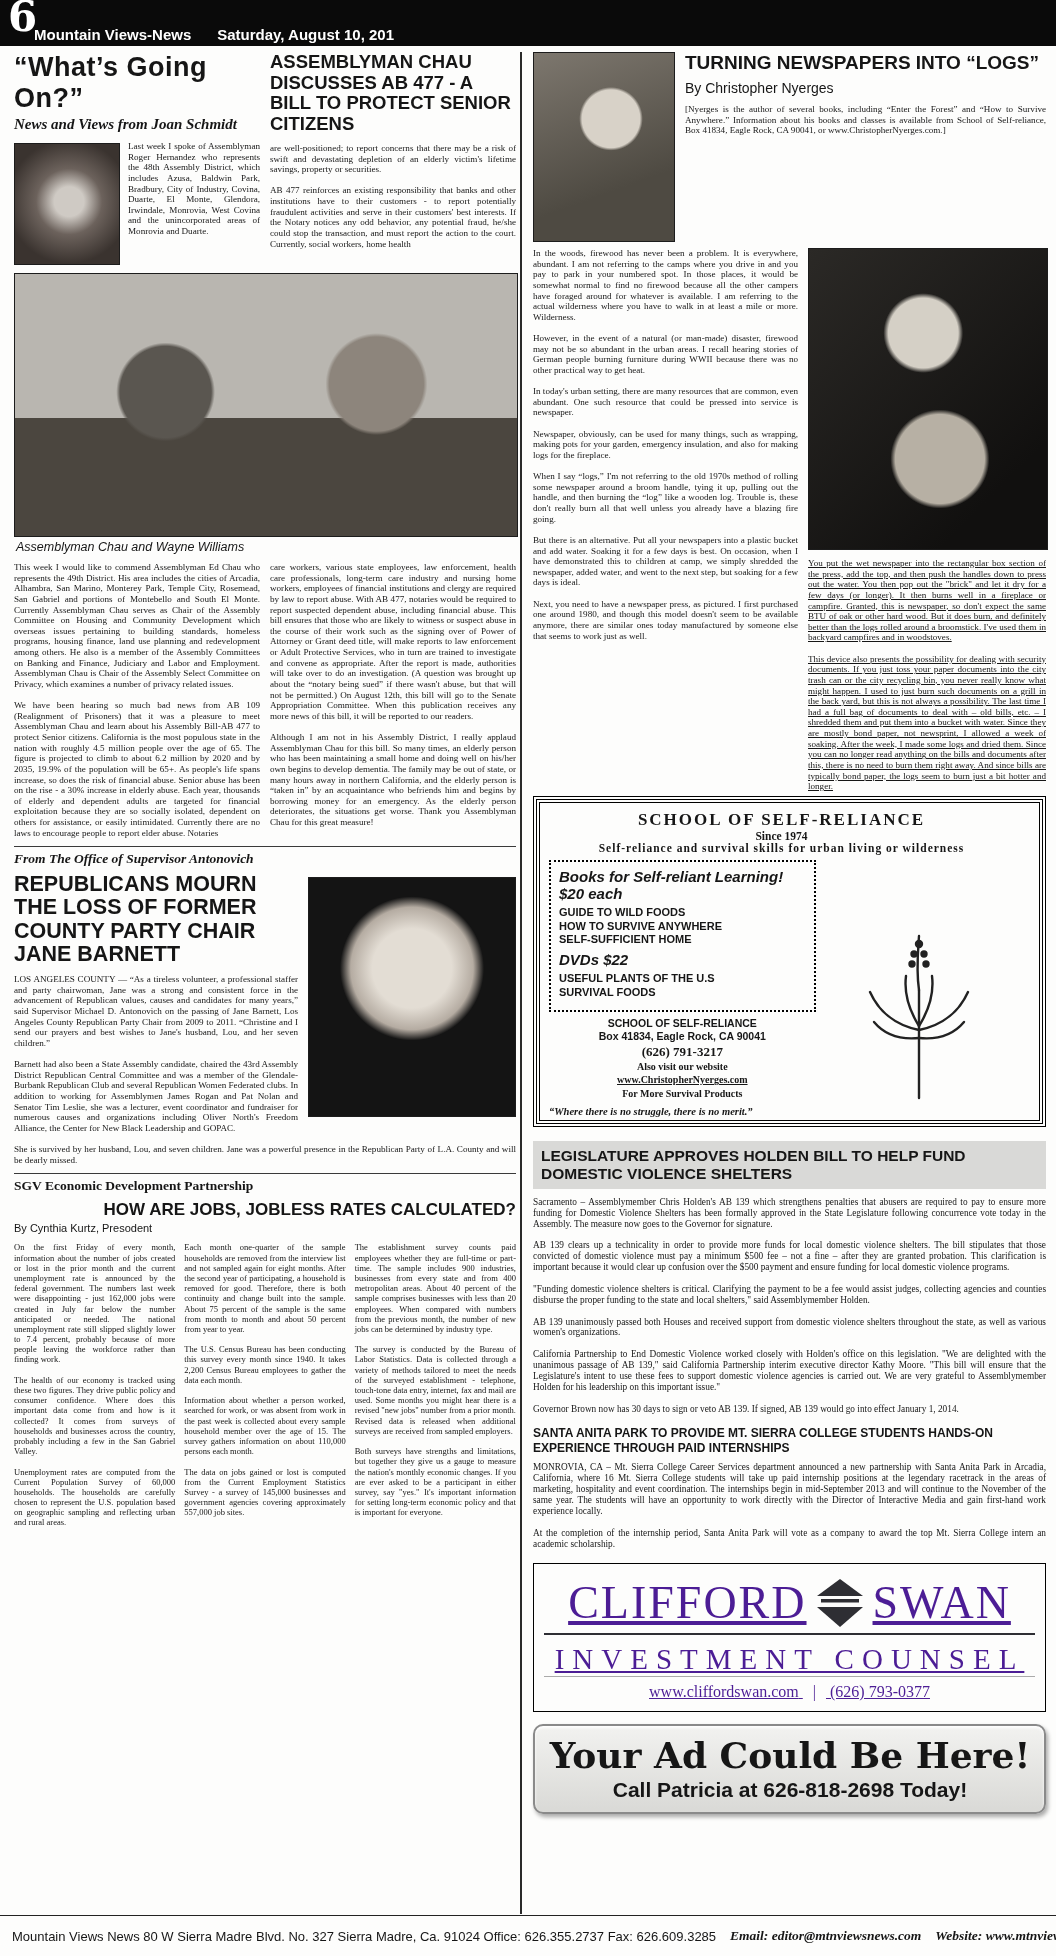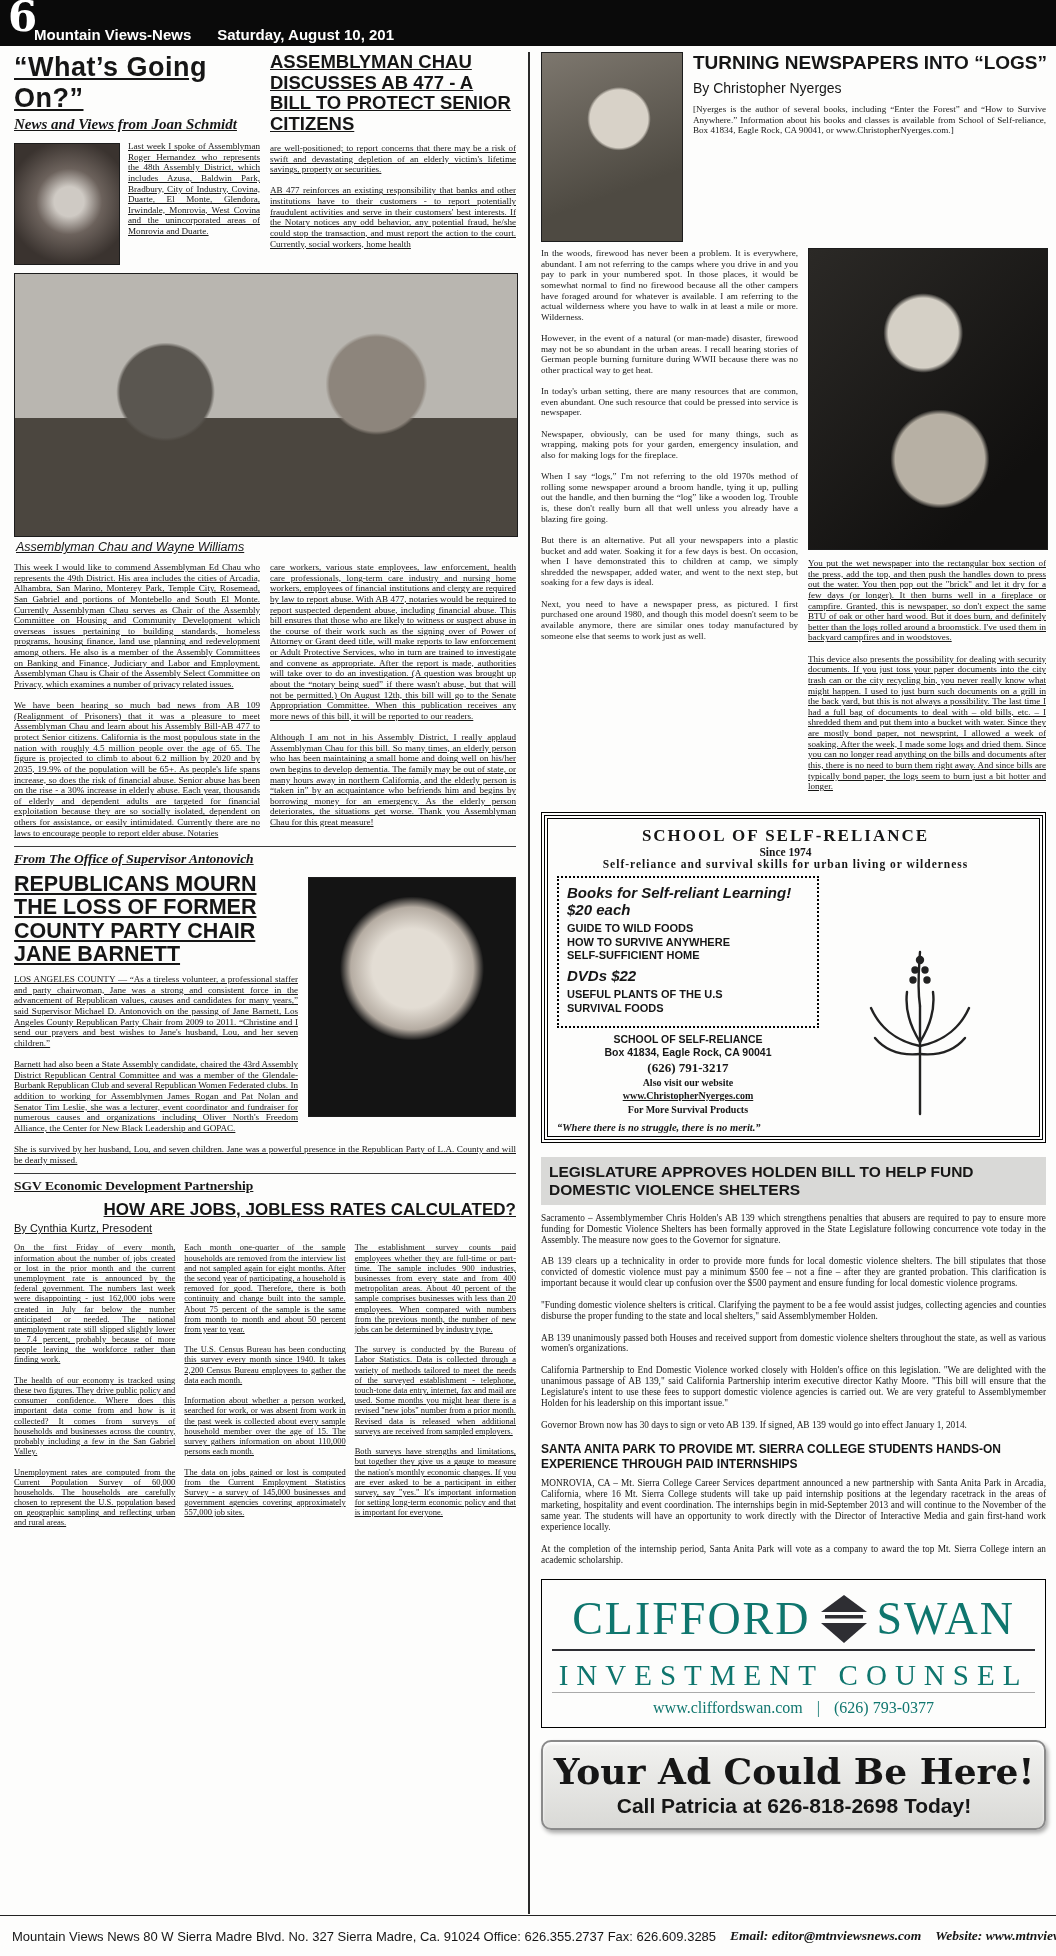--- a/index.html
+++ b/index.html
@@ -5,21 +5,21 @@
   html,body{margin:0;padding:0;background:#777;}
   .page{width:1056px;height:1956px;background:#fdfdfc;color:#161616;margin:0 auto;position:relative;overflow:hidden;font-family:"Liberation Serif",serif;}
   
   .masthead{background:#0a0a0a;color:#fff;height:46px;position:relative;}
   .pagenum{position:absolute;left:8px;top:-8px;font:bold 42px "DejaVu Serif",serif;}
   .mastline{position:absolute;left:34px;bottom:3px;font:bold 15px "Liberation Sans",sans-serif;}
   .mastline .date{margin-left:26px;}
   .banner{position:absolute;left:420px;right:10px;top:0px;text-align:center;font:bold 33px "Liberation Sans",sans-serif;letter-spacing:1px;white-space:nowrap;}
   
   .main{display:flex;padding:6px 10px 0 14px;height:1862px;overflow:hidden;}
-  .colL{width:502px;flex:none;padding-right:12px;text-decoration:underline;}
+  .colL{width:502px;flex:none;padding-right:4px;}
   .colR{flex:1;border-left:2px solid #2a2a2a;padding-left:11px;min-width:0;}
   .row{display:flex;gap:10px;}
   .sub{flex:1;min-width:0;}
   .prose{font-size:9.1px;line-height:1.17;text-align:justify;white-space:pre-line;}
   .prose-sm{font-size:8.5px;line-height:1.2;text-align:justify;white-space:pre-line;}
   .rule{border:none;border-top:1.5px solid #3a3a3a;margin:8px 0 4px 0;}
   .kicker{font:bold italic 13.5px "Liberation Serif",serif;margin:2px 0 6px 0;}
   
   .photo{border:1px solid #1c1c1c;background:#9a9a9a;position:relative;overflow:hidden;}
   .ph-joan{float:left;width:104px;height:120px;margin:2px 8px 2px 0;background:
@@ -45,37 +45,37 @@
   .h-chau{font:bold 18.5px "Liberation Sans",sans-serif;line-height:1.12;margin-bottom:8px;}
   .h-ny{font:bold 19px "Liberation Sans",sans-serif;white-space:nowrap;}
   .h-ny-by{font:14px "Liberation Sans",sans-serif;margin:6px 0 8px 0;}
   .h-rep{font:bold 21.5px "Liberation Sans",sans-serif;line-height:1.08;margin:2px 0 8px 0;max-width:300px;}
   .h-jobs{font:bold 17px "Liberation Sans",sans-serif;margin:2px 0 2px 0;text-align:right;}
   .h-jobs-by{font:11px "Liberation Sans",sans-serif;margin:0 0 8px 0;}
   .h-leg{background:#d9d9d7;font:bold 15.5px "Liberation Sans",sans-serif;line-height:1.15;padding:6px 8px;margin:14px 0 8px 0;}
   .h-santa{font:bold 12px "Liberation Sans",sans-serif;line-height:1.25;margin:12px 0 6px 0;}
   .note{font-style:normal;}
   
-  .school{border:4px double #000;outline:1px solid #000;outline-offset:-7px;margin-top:20px;padding:10px 28px 6px 12px;}
+  .school{border:4px double #000;outline:1px solid #000;outline-offset:-7px;margin-top:4px;padding:10px 28px 6px 12px;}
   .school-h{font:bold 17px "Liberation Serif",serif;text-align:center;letter-spacing:2px;}
   .school-since{font:bold 11.5px "Liberation Serif",serif;text-align:center;}
   .school-tag{font:bold 11.5px "Liberation Serif",serif;text-align:center;letter-spacing:1px;margin-bottom:6px;}
   .school-row{display:flex;gap:8px;}
   .school-left{flex:1.4;}
   .school-right{flex:1;display:flex;align-items:flex-end;justify-content:center;}
   .books{border:2px dotted #000;padding:6px 8px;font-family:"Liberation Sans",sans-serif;}
   .books .bt{font-weight:bold;font-style:italic;font-size:15px;}
   .books .bl{font-weight:bold;font-size:11px;line-height:1.25;white-space:pre-line;margin:4px 0;}
   .school-addr{text-align:center;font:bold 10.5px "Liberation Sans",sans-serif;line-height:1.3;margin-top:5px;white-space:pre-line;}
   .school-phone{text-align:center;font:bold 13px "Liberation Serif",serif;}
   .school-web{text-align:center;font:bold 10px "Liberation Serif",serif;line-height:1.35;}
   .school-web .url{text-decoration:underline;}
   .school-quote{font:bold italic 10.5px "Liberation Serif",serif;margin-top:6px;}
   
-  .clifford{border:1.5px solid #000;margin-top:14px;padding:12px 10px 10px 10px;text-align:center;color:#0f766e;}
+  .clifford{border:1.5px solid #000;margin-top:14px;padding:12px 10px 10px 10px;text-align:center;color:#4c1d95;text-decoration:underline;}
   .cname{display:flex;align-items:center;justify-content:center;gap:10px;border-bottom:2.5px solid #2e2e33;padding-bottom:4px;}
   .cname .w{font:normal 46px "Liberation Serif",serif;letter-spacing:2px;}
   .cinv{font:normal 29px "Liberation Serif",serif;letter-spacing:8px;margin-top:8px;}
   .cweb{font:16px "Liberation Serif",serif;border-top:1px solid #aaa;padding-top:6px;}
   
   .yourad{margin-top:12px;border:2px solid #8a8a8a;border-radius:10px;background:linear-gradient(180deg,#f2f2f0,#d9d9d6);box-shadow:inset 0 2px 3px #fff, 2px 3px 4px #00000055;text-align:center;padding:8px 3px 10px 4px;}
   .yourad .l1{font:bold 36px "DejaVu Serif",serif;}
   .yourad .l2{font:bold 21px "Liberation Sans",sans-serif;margin-top:2px;}
   
   .footer{position:absolute;left:0;right:0;bottom:0;height:40px;border-top:1.5px solid #222;font:13px "Liberation Sans",sans-serif;display:flex;align-items:center;padding:0 12px;gap:14px;white-space:nowrap;overflow:hidden;}

